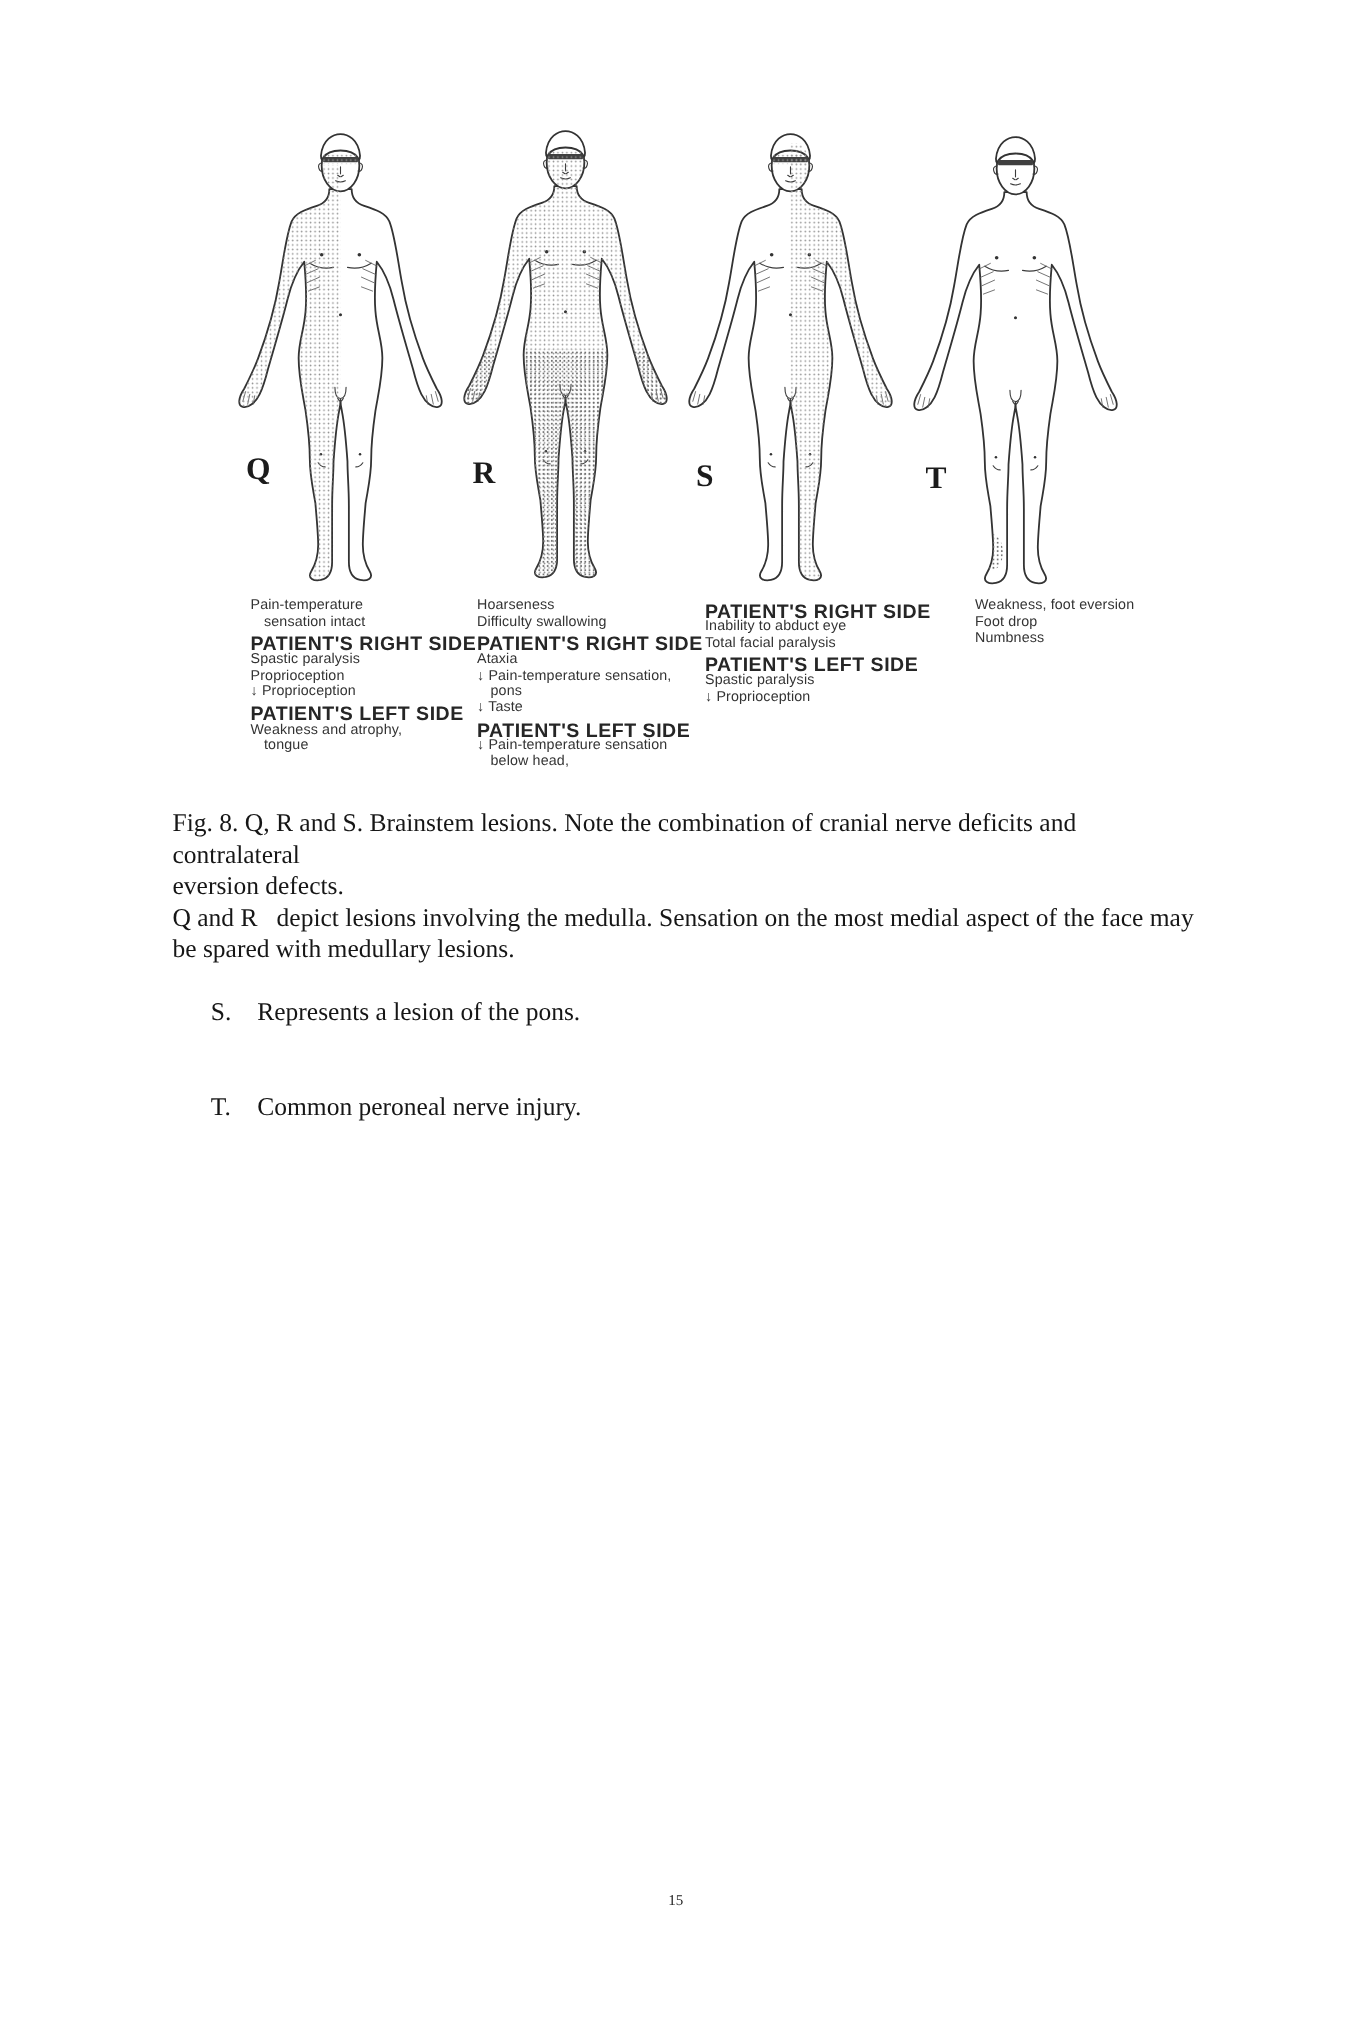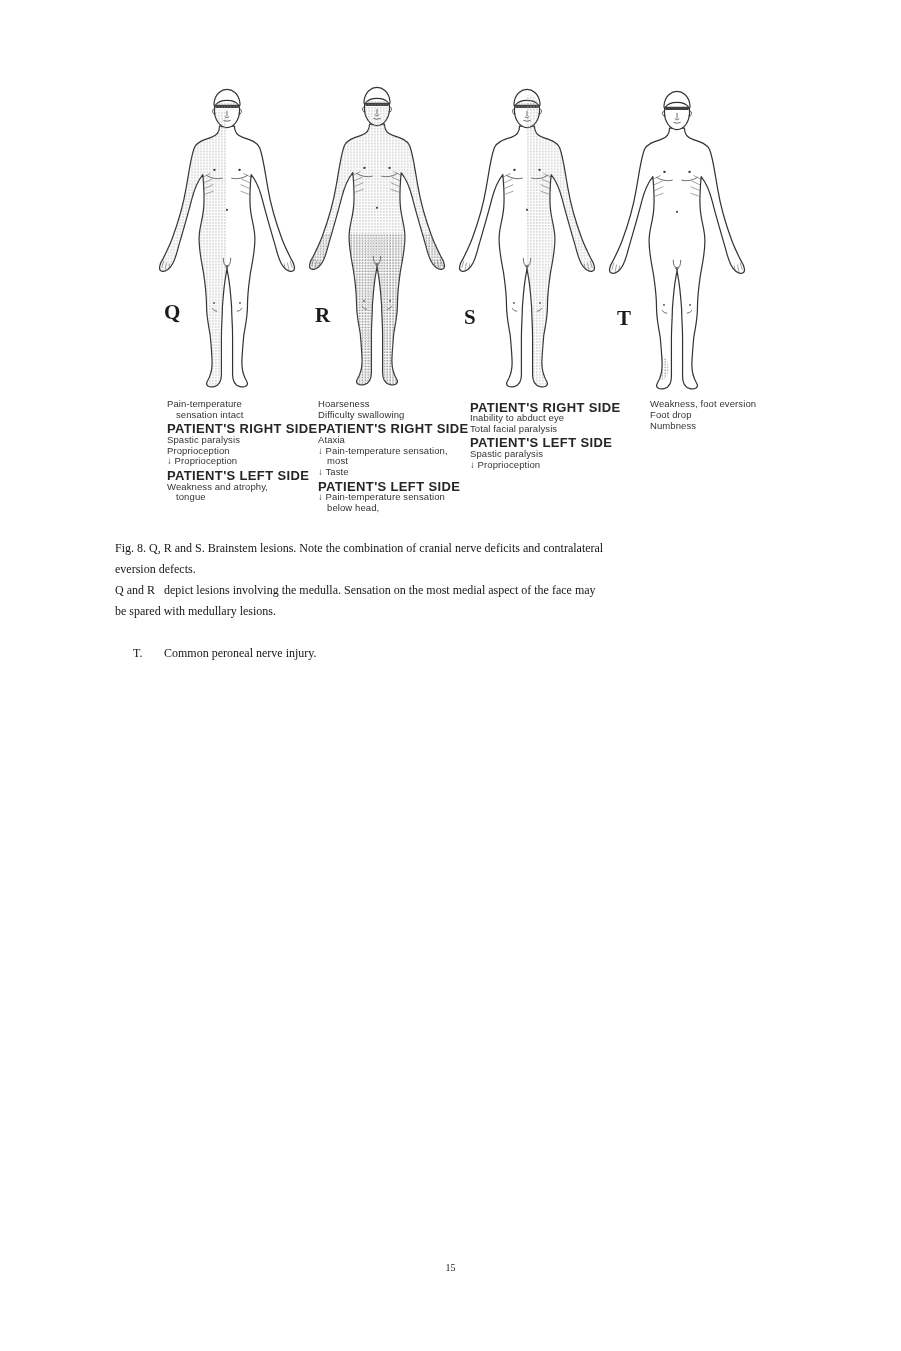--- a/index.html
+++ b/index.html
@@ -37,21 +37,21 @@
   .ln{white-space:pre-wrap;}
   .ln.heading{
     font-size:13px;font-weight:700;letter-spacing:.35px;
     margin-top:3.5px;color:#262626;
   }
   .ln.indent{padding-left:9px;}
 
   
   .caption{
     position:absolute;left:115px;top:538px;width:682px;
-    font-family:"Liberation Serif",serif;font-size:12px;line-height:21px;color:#161616;
+    font-family:"Liberation Serif",serif;font-size:17px;line-height:21px;color:#161616;
   }
   .cap-line{white-space:pre-wrap;}
   .cap-label{display:inline-block;width:31px;white-space:pre-wrap;}
 
   .page-number{
     position:absolute;top:1262px;left:0;width:100%;text-align:center;
     font-family:"Liberation Serif",serif;font-size:10px;color:#222;
   }
   svg .outline{fill:#ffffff;stroke:#333;stroke-width:1.3;stroke-linejoin:round;}
   svg .detail{fill:none;stroke:#3c3c3c;stroke-width:.8;stroke-linecap:round;}
@@ -164,21 +164,21 @@
     <div class="ln">Weakness and atrophy,</div>
     <div class="ln indent">tongue</div>
   </div>
 
   <div id="col-r" class="anno-col">
     <div class="ln">Hoarseness</div>
     <div class="ln">Difficulty swallowing</div>
     <div class="ln heading">PATIENT'S RIGHT SIDE</div>
     <div class="ln">Ataxia</div>
     <div class="ln">↓ Pain-temperature sensation,</div>
-    <div class="ln indent">most</div>
+    <div class="ln indent">pons</div>
     <div class="ln">↓ Taste</div>
     <div class="ln heading">PATIENT'S LEFT SIDE</div>
     <div class="ln">↓ Pain-temperature sensation</div>
     <div class="ln indent">below head,</div>
   </div>
 
   <div id="col-s" class="anno-col">
     <div class="ln heading">PATIENT'S RIGHT SIDE</div>
     <div class="ln">Inability to abduct eye</div>
     <div class="ln">Total facial paralysis</div>
@@ -192,19 +192,22 @@
     <div class="ln">Foot drop</div>
     <div class="ln">Numbness</div>
   </div>
 
   <div class="caption">
     <div class="cap-line">Fig. 8. Q, R and S. Brainstem lesions. Note the combination of cranial nerve deficits and contralateral</div>
     <div class="cap-line">eversion defects.</div>
     <div class="cap-line">Q and R   depict lesions involving the medulla. Sensation on the most medial aspect of the face may</div>
     <div class="cap-line">be spared with medullary lesions.</div>
     <div class="cap-line">
+      <span class="cap-label">S.</span><span>Represents a lesion of the pons.</span>
+    </div>
+    <div class="cap-line">
       <span class="cap-label">T.</span><span>Common peroneal nerve injury.</span>
     </div>
   </div>
 
   <div class="page-number">15</div>
 
 </div>
 
 </body></html>

